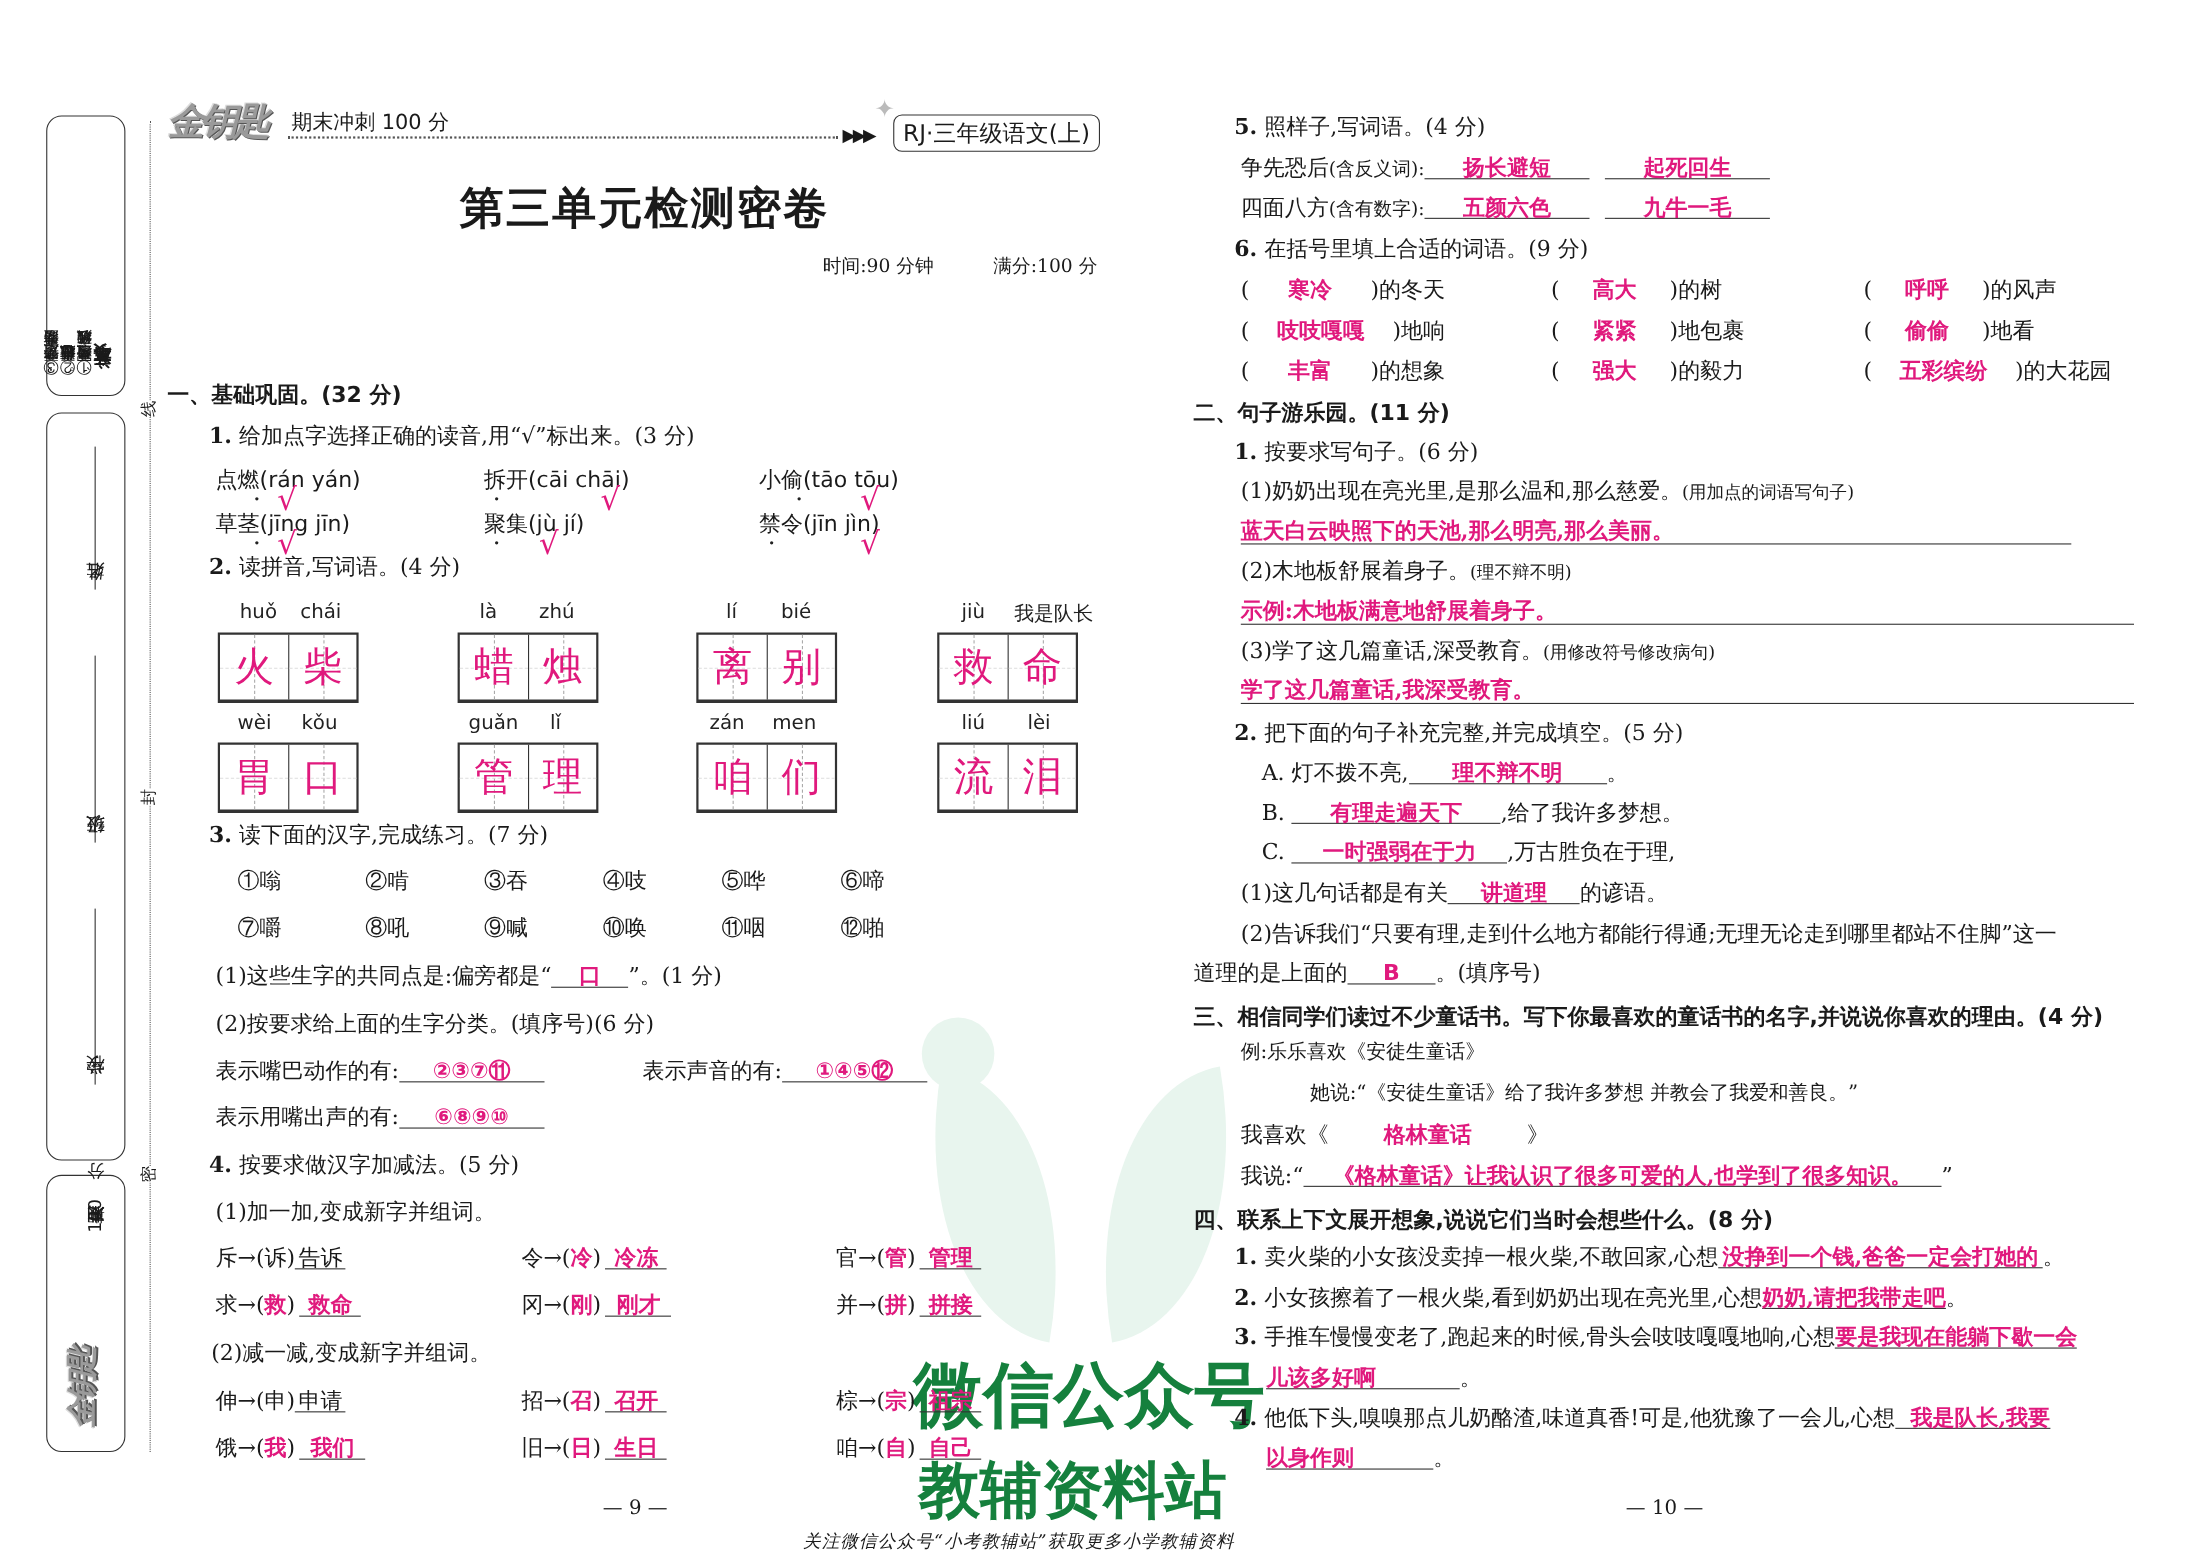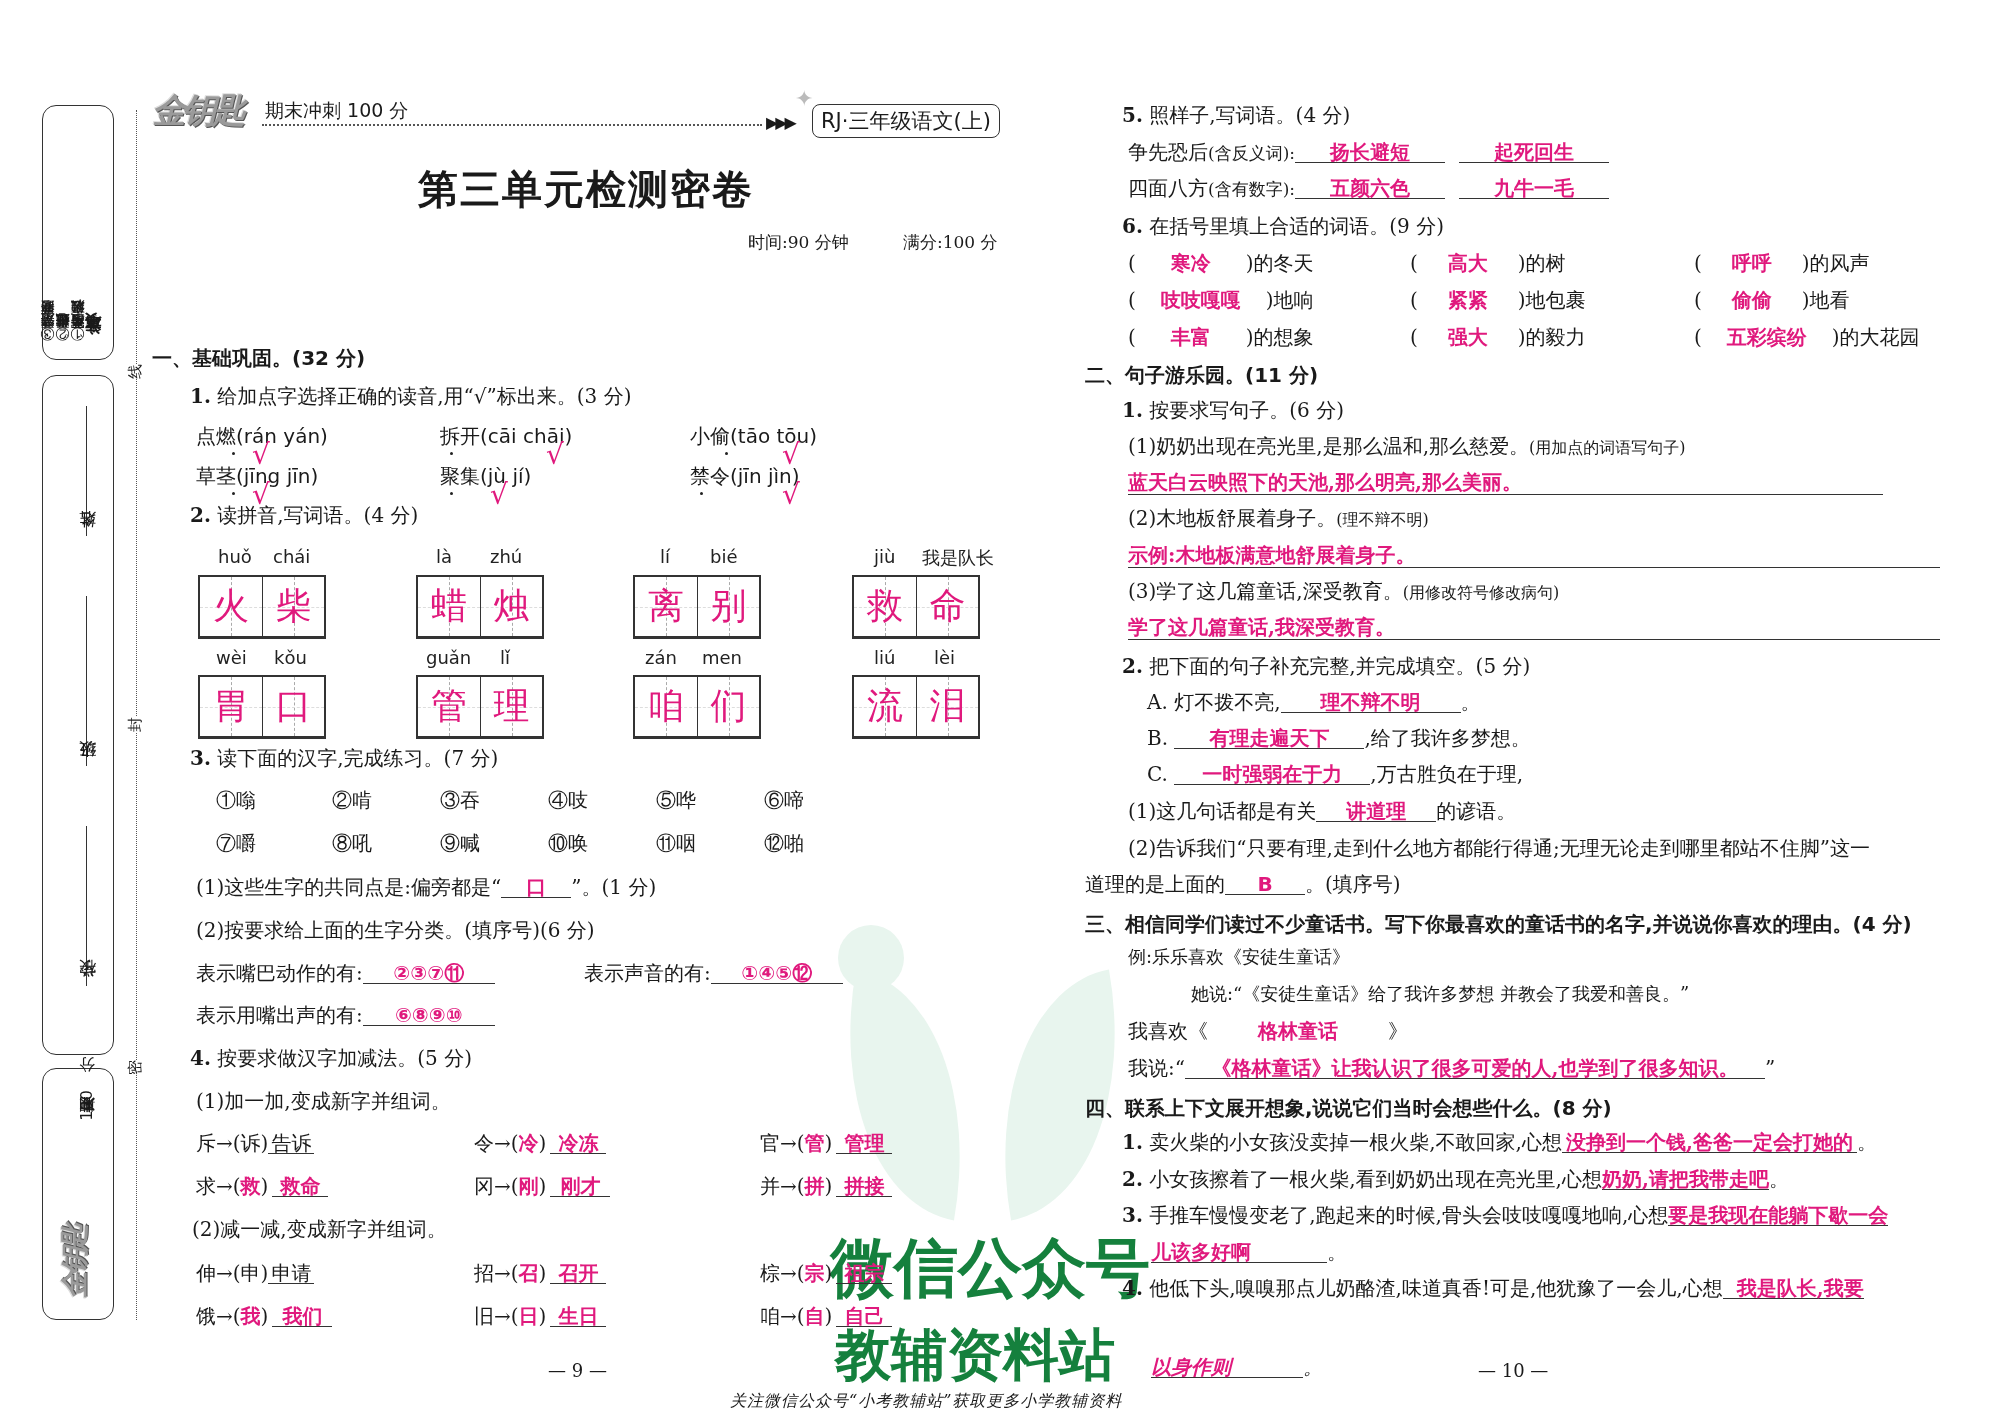--- a/index.html
+++ b/index.html
@@ -373,21 +373,21 @@
   <span class="num">3.</span>
   <span>手推车慢慢变老了,跑起来的时候,骨头会吱吱嘎嘎地响,心想</span><span class="blank pink">要是我现在能躺下歇一会</span>
 </div>
 <div class="abs txt" style="left:1151px;top:1242px;">
   <span class="blank pink" style="width:176px;text-align:left;">儿该多好啊</span><span>。</span>
 </div>
 <div class="abs q txt" style="left:1122px;top:1278px;">
   <span class="num">4.</span>
   <span>他低下头,嗅嗅那点儿奶酪渣,味道真香!可是,他犹豫了一会儿,心想</span><span class="blank pink" style="padding-left:14px;">我是队长,我要</span>
 </div>
-<div class="abs txt" style="left:1151px;top:1357px;font-style:italic;">
+<div class="abs txt" style="left:1151px;top:1315px;">
   <span class="blank pink" style="width:152px;text-align:left;">以身作则</span><span>。</span>
 </div>
 
 <div class="abs txt" style="left:1478px;top:1362px;font-size:18px;">— 10 —</div>
 
 <div class="abs txt" style="left:730px;top:1393px;font-size:16px;font-style:italic;letter-spacing:1px;">关注微信公众号“小考教辅站”获取更多小学教辅资料</div>
 
 </div>
 
 </body></html>

